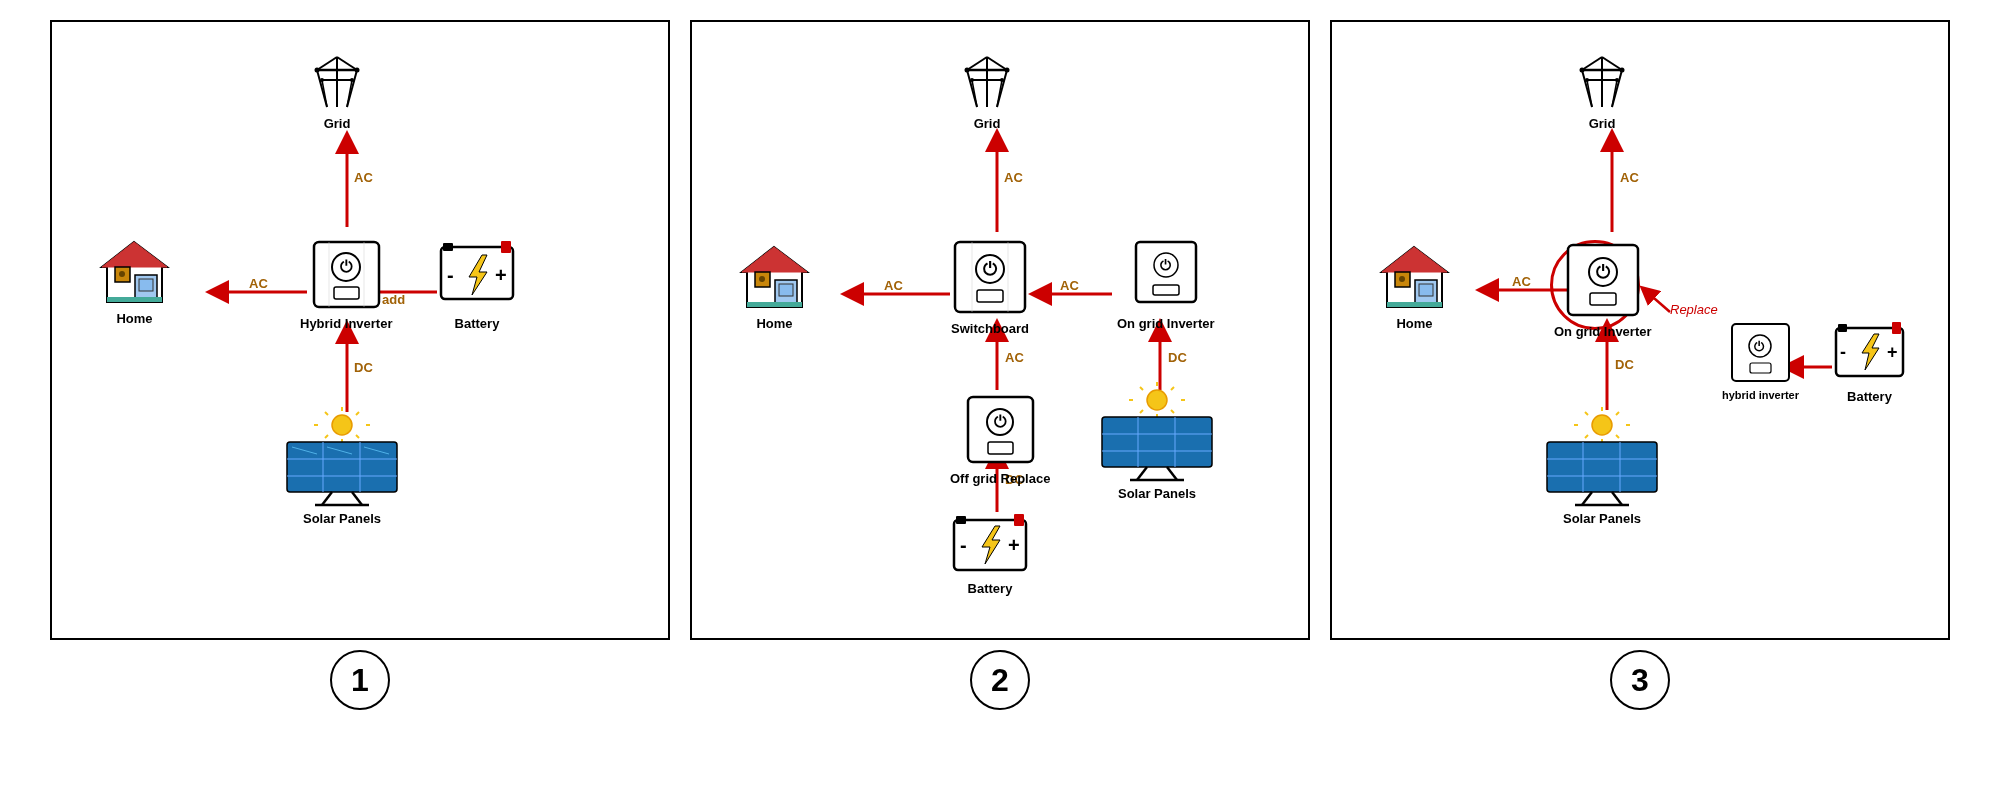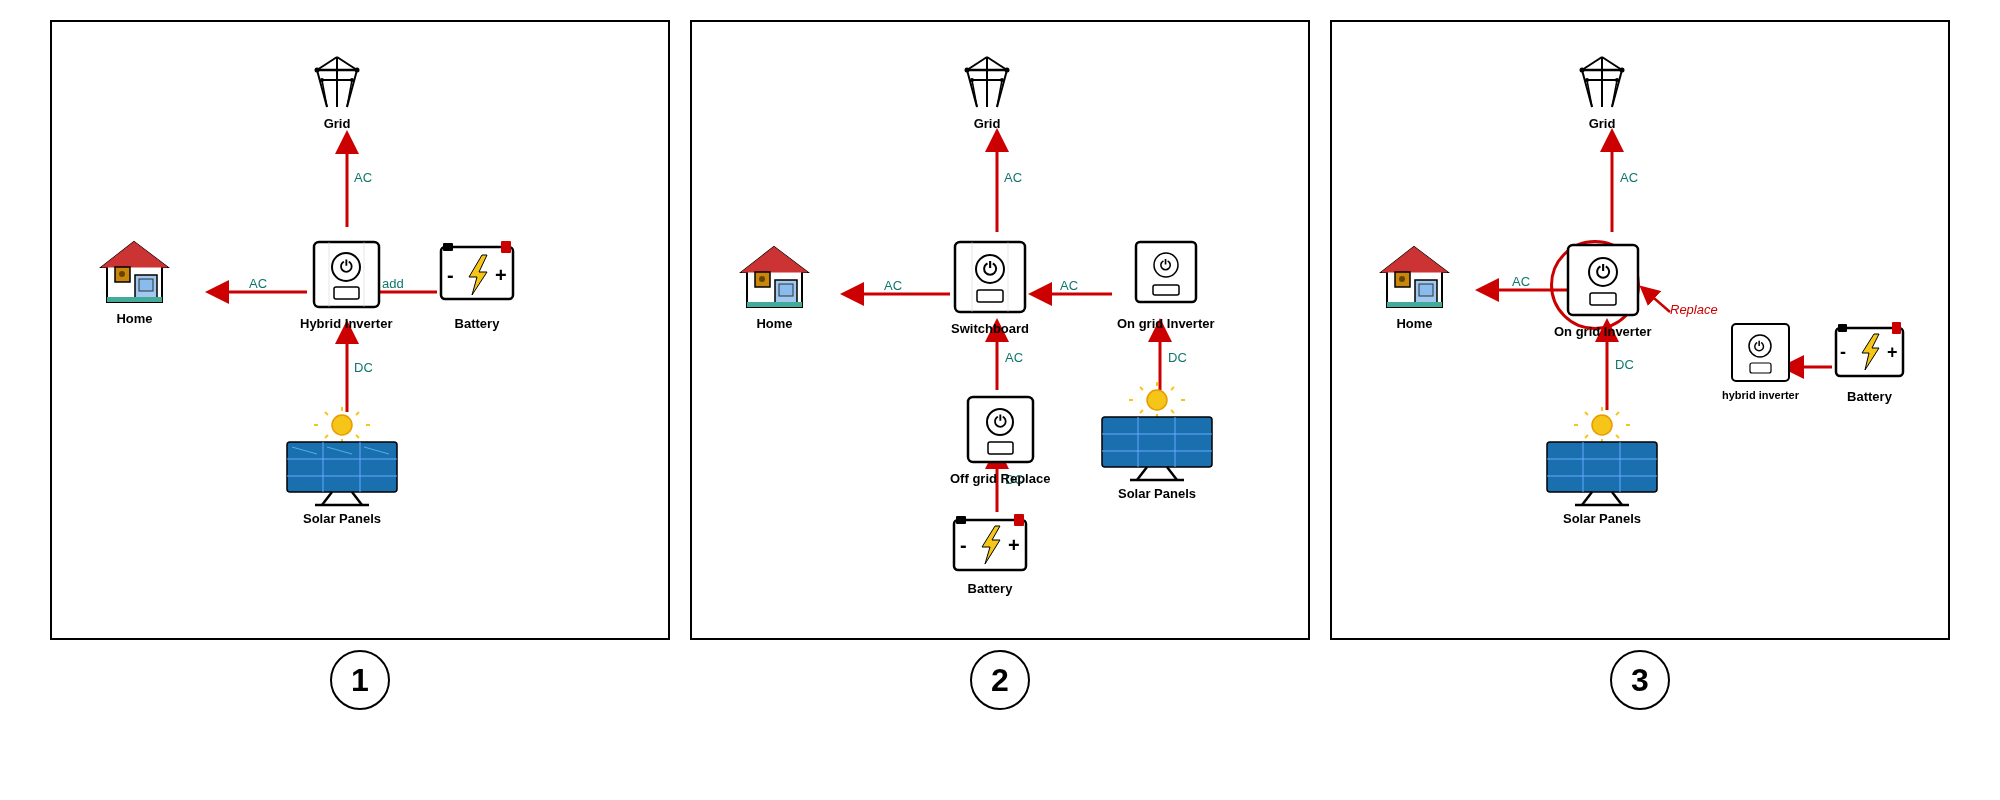--- a/index.html
+++ b/index.html
@@ -67,22 +67,22 @@
     .icon-label {
       font-size: 13px;
       font-weight: bold;
       color: #000;
       margin-top: 4px;
       white-space: nowrap;
     }
     .arrow-label {
       position: absolute;
       font-size: 13px;
-      font-weight: normal;
-      color: #0f766e;
+      font-weight: bold;
+      color: #a16207;
       white-space: nowrap;
     }
 
     
     .svg-icon { display: block; }
 
     
     .replace-circle {
       position: absolute;
       border: 3px solid #cc0000;
@@ -147,21 +147,21 @@
 
       <line x1="385" y1="270" x2="310" y2="270" stroke="#cc0000" stroke-width="3" marker-end="url(#arrowhead-red1c)"></line>
 
       <line x1="295" y1="390" x2="295" y2="310" stroke="#cc0000" stroke-width="3" marker-end="url(#arrowhead-red1d)"></line>
     </svg>
 
     <span class="arrow-label" style="left:302px; top:148px;">AC</span>
 
     <span class="arrow-label" style="left:197px; top:254px;">AC</span>
 
-    <span class="arrow-label" style="left:330px; top:254px;text-align:center;">add</span>
+    <span class="arrow-label" style="left:330px; top:270px;text-align:center;">add</span>
 
     <span class="arrow-label" style="left:302px; top:338px;">DC</span>
 
     <div class="icon-container" style="left:45px; top:215px;">
       <svg width="75" height="70" viewBox="0 0 75 70">
 
         <polygon points="37,5 70,30 65,30 65,65 10,65 10,30 5,30" fill="#fff" stroke="#000" stroke-width="2"></polygon>
         <polygon points="37,5 70,30 5,30" fill="#cc3333" stroke="#cc3333" stroke-width="1"></polygon>
 
         <rect x="18" y="30" width="15" height="15" fill="#c8860a" stroke="#000" stroke-width="1.5"></rect>

